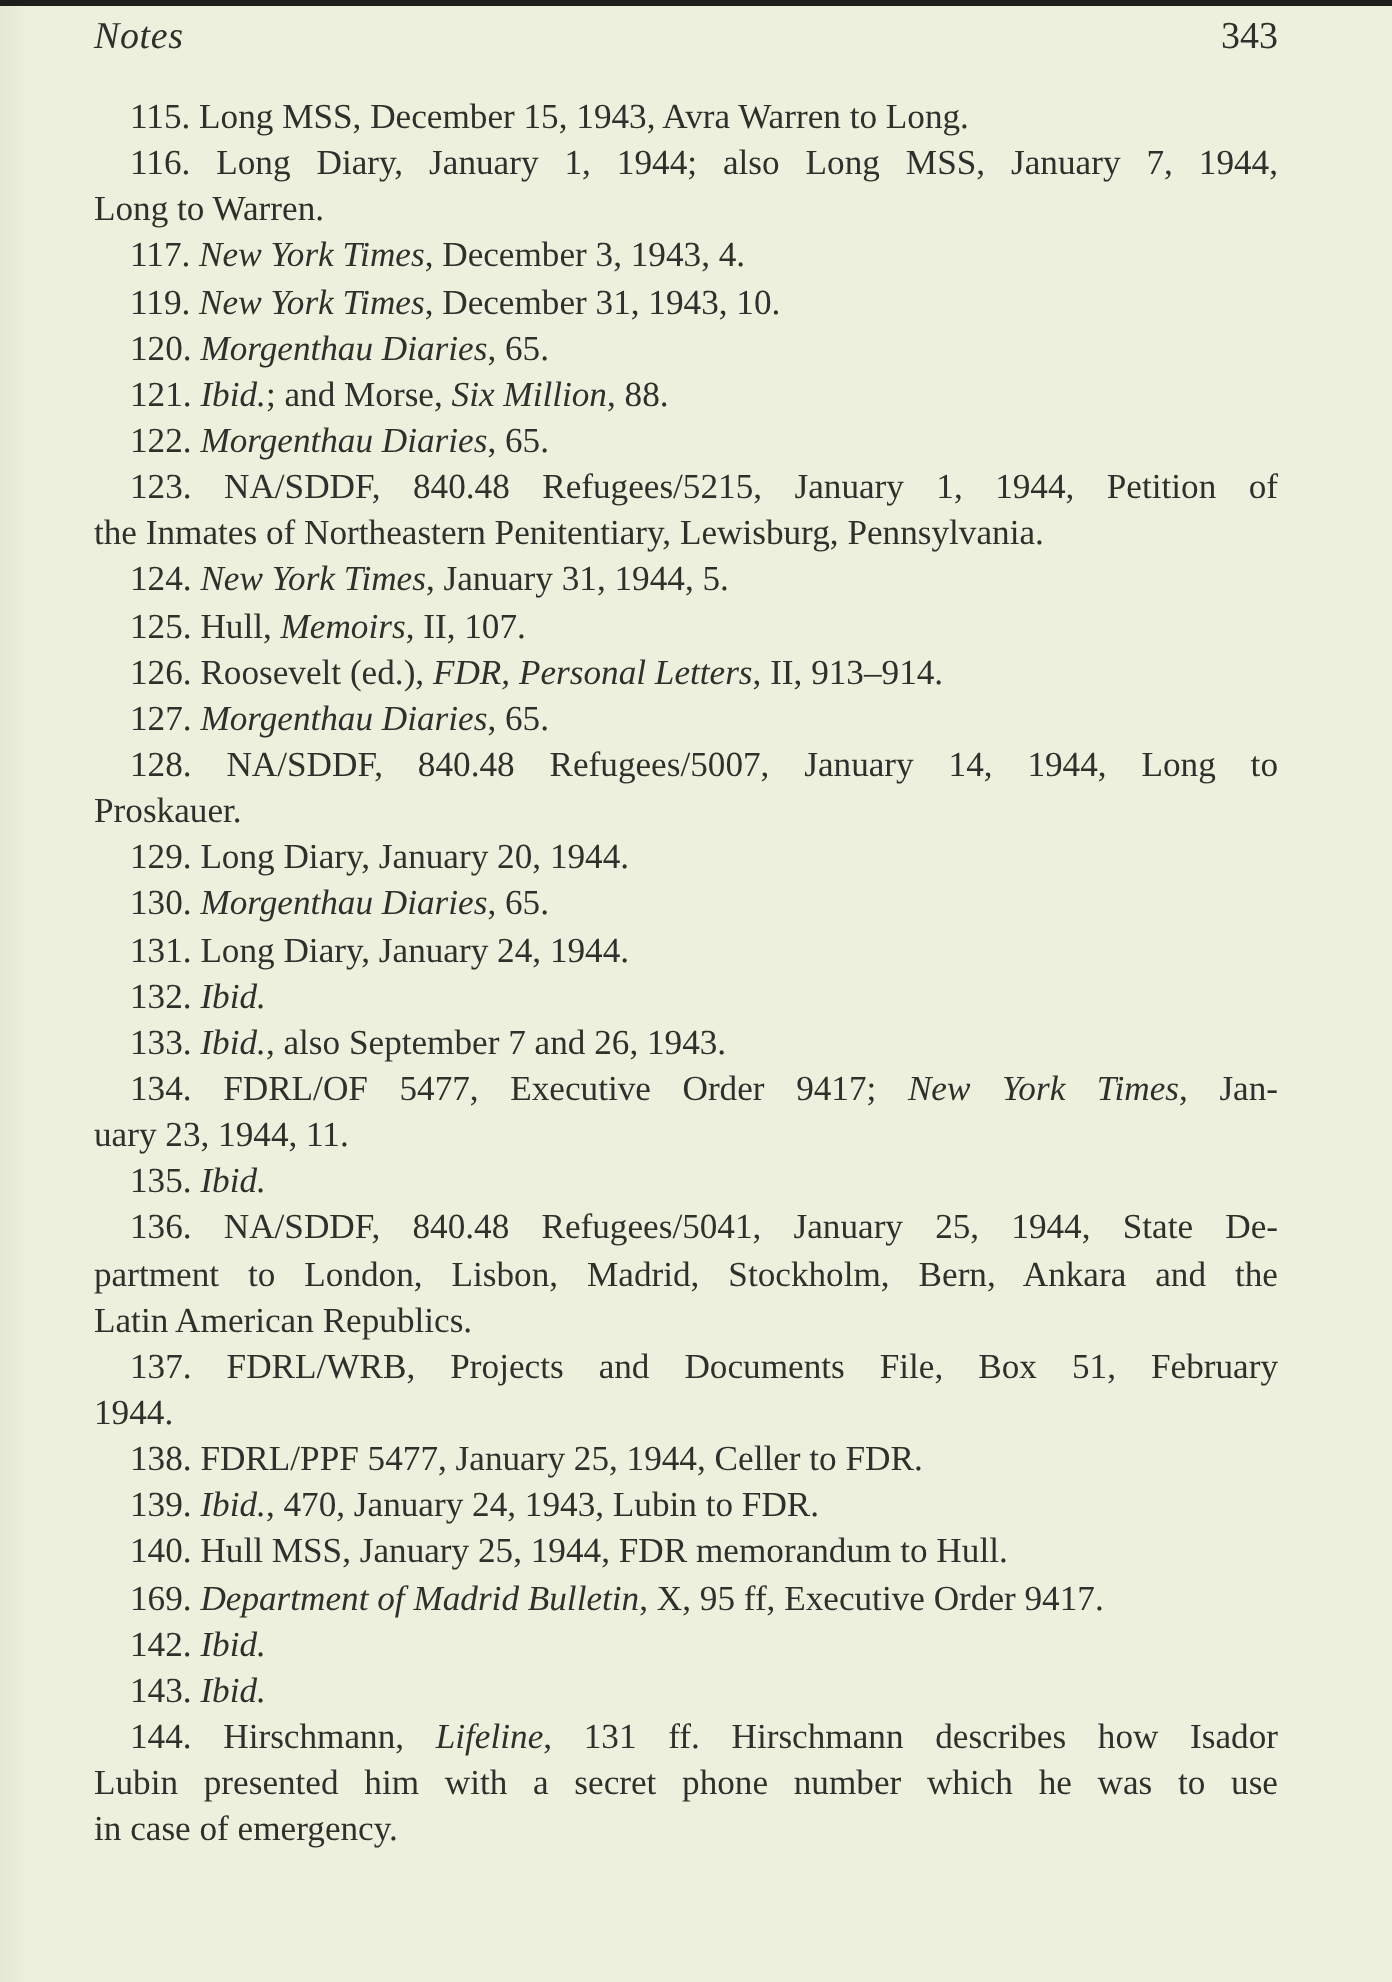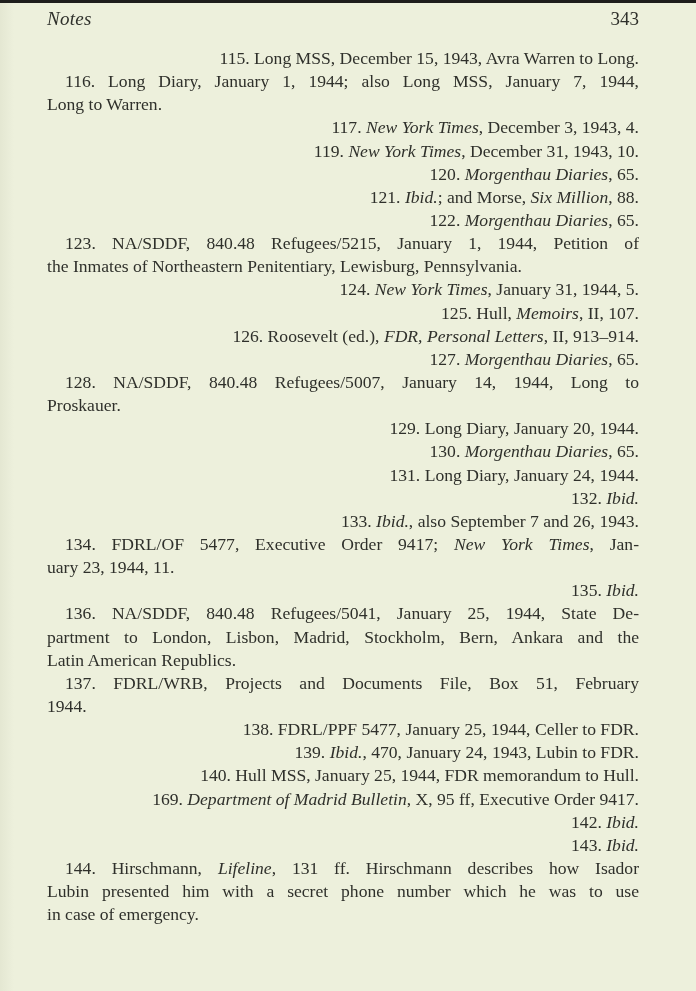--- a/index.html
+++ b/index.html
@@ -24,21 +24,21 @@
   }
   .running-head .title { position: absolute; left: 0; top: 0; font-style: italic; letter-spacing: 0.3px; text-align: right; }
   .running-head .pageno { position: absolute; right: 0; top: 0; }
   .notes {
     position: absolute; left: 47px; top: 47px; width: 592px;
   }
   .line {
     height: 23.15px; line-height: 23.15px; font-size: 17.6px;
     white-space: nowrap; overflow: visible;
   }
-  .line.indent { padding-left: 18px; text-align: right; }
+  .line.indent { padding-left: 18px; }
   .line.just {
     text-align: justify; text-align-last: justify; white-space: normal;
     overflow: hidden;
   }
   .line.indent.just { width: 574px; }
   .line.just:not(.indent) { width: 592px; }
   .it { font-style: italic; }
 </style>
 </head>
 <body>

